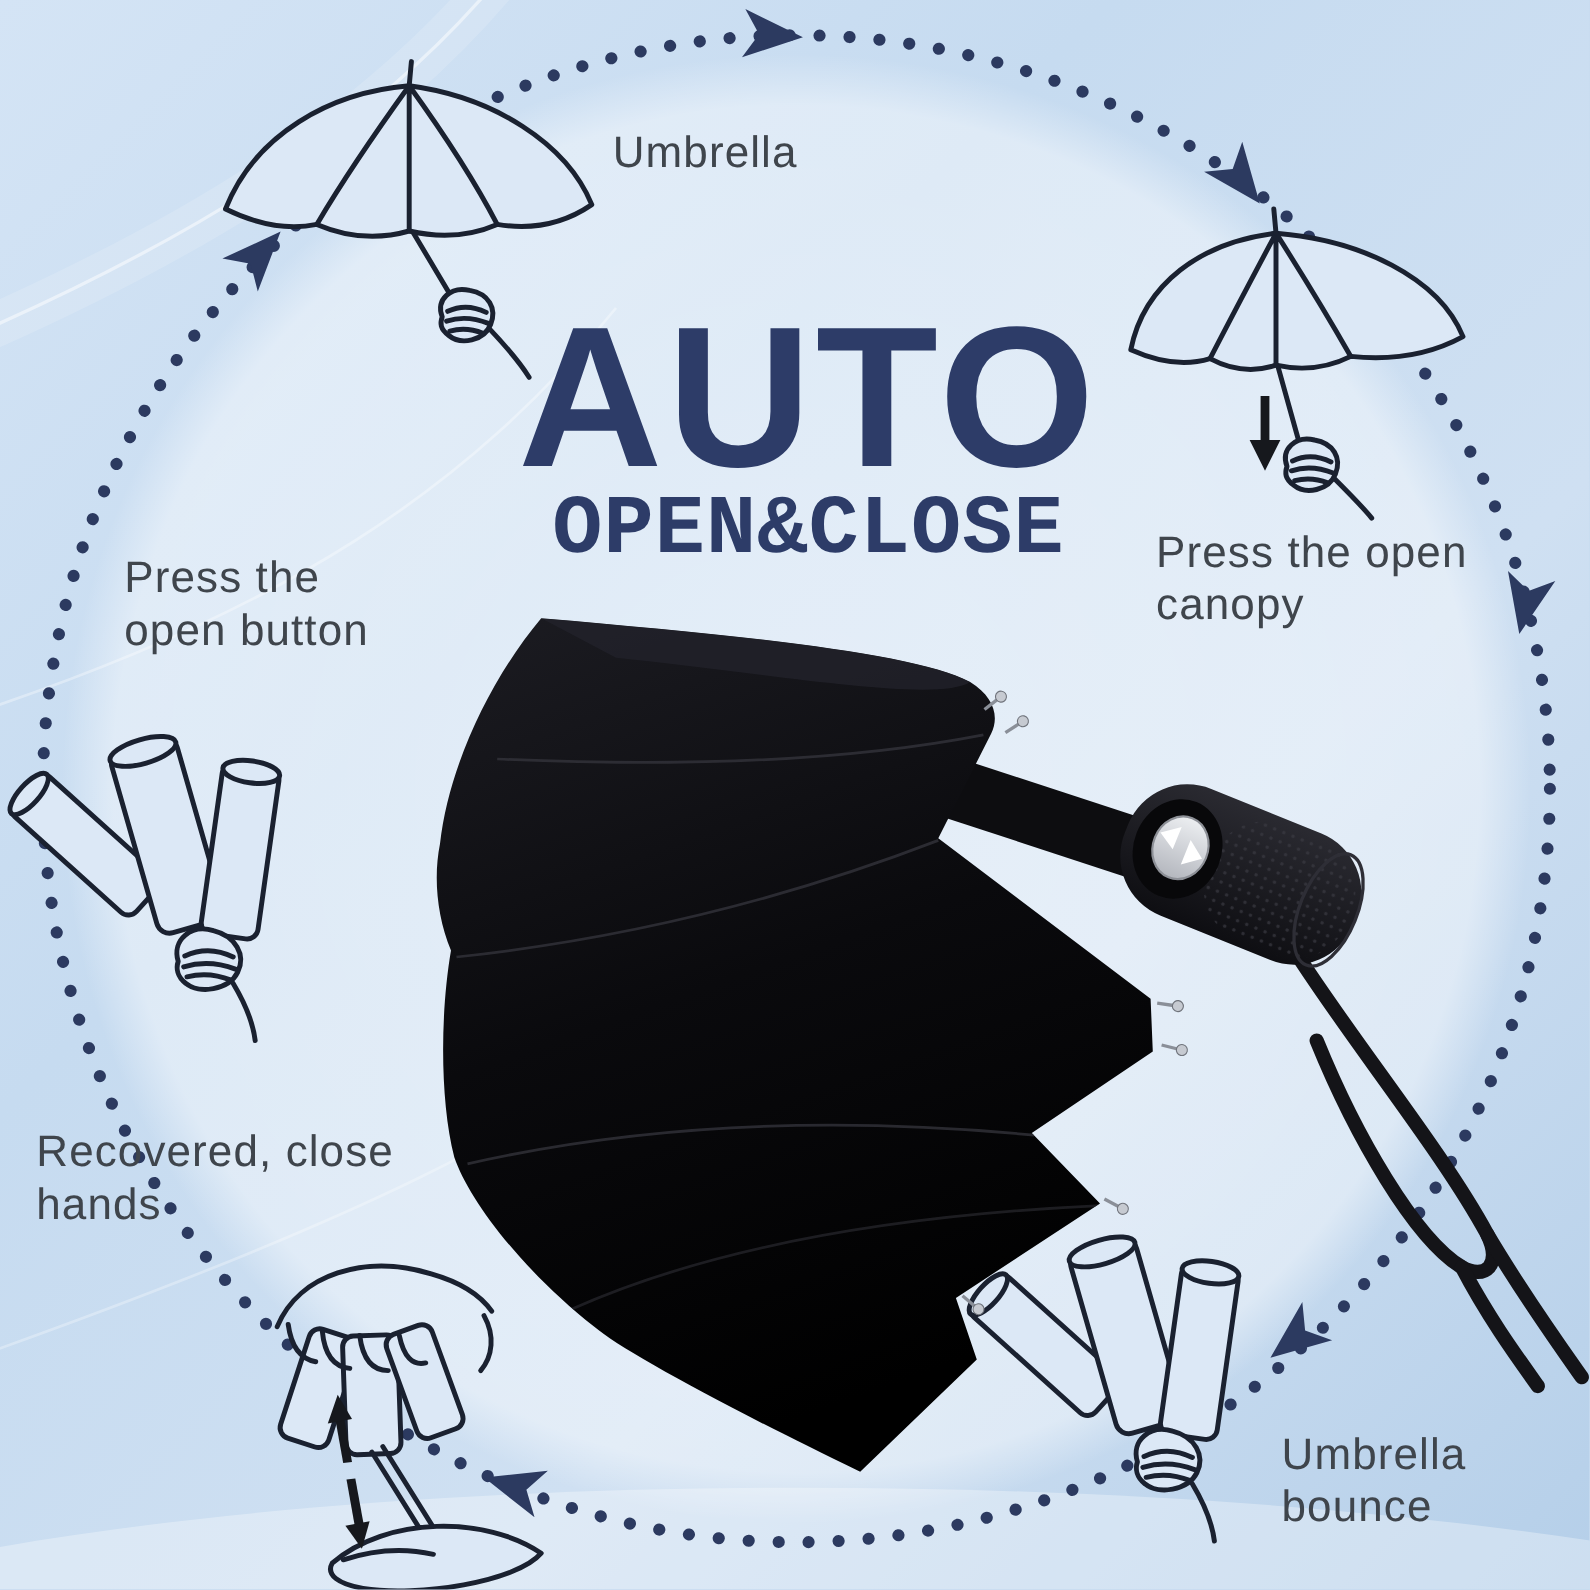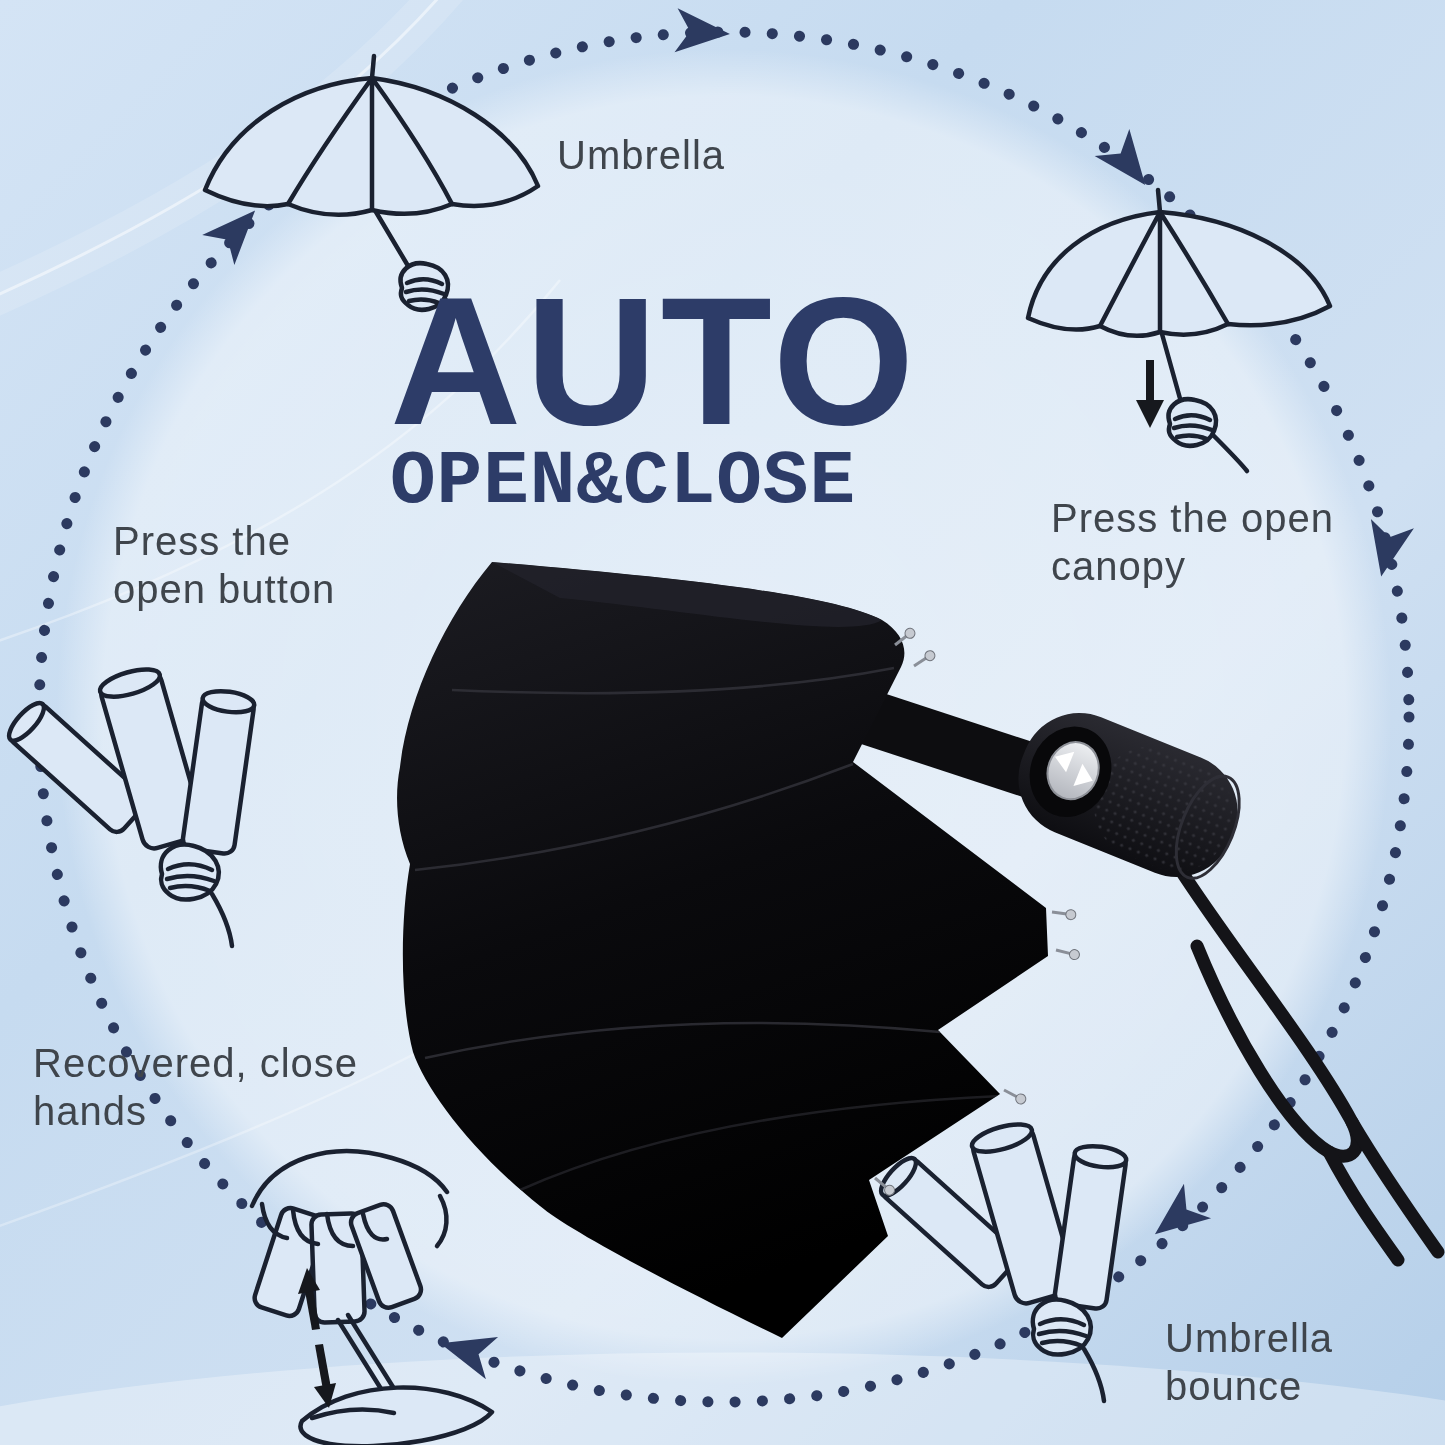--- a/index.html
+++ b/index.html
@@ -1,21 +1,21 @@
 <!DOCTYPE html>
 <html><head>
 <meta charset="utf-8">
 <style>
   html,body{margin:0;padding:0;background:#c8dcf0;}
   #canvas{position:relative;width:1445px;height:1445px;overflow:hidden;
           font-family:"Liberation Sans",sans-serif;}
   #scene{position:absolute;left:0;top:0;}
   .step-label{position:absolute;color:#3f454c;font-size:40px;line-height:48px;
-              letter-spacing:1px;white-space:nowrap;margin-top:16px;}
-  .title-block{position:absolute;left:390px;top:270px;width:690px;text-align:left;
+              letter-spacing:1px;white-space:nowrap;}
+  .title-block{position:absolute;left:390px;top:270px;width:690px;text-align:center;
                color:#2d3c68;font-weight:bold;}
   .title-main{font-size:182px;line-height:182px;letter-spacing:4px;}
   .title-sub{font-size:76px;line-height:76px;margin-top:-8px;letter-spacing:1px;font-family:Liberation Mono, monospace;}
   .ln{stroke:#1a2130;stroke-width:4.5;fill:none;stroke-linecap:round;stroke-linejoin:round;}
   .lnf{stroke:#1a2130;stroke-width:4.5;fill:#dce8f6;stroke-linecap:round;stroke-linejoin:round;}
 </style>
 </head>
 <body>
 
 <div id="canvas">

